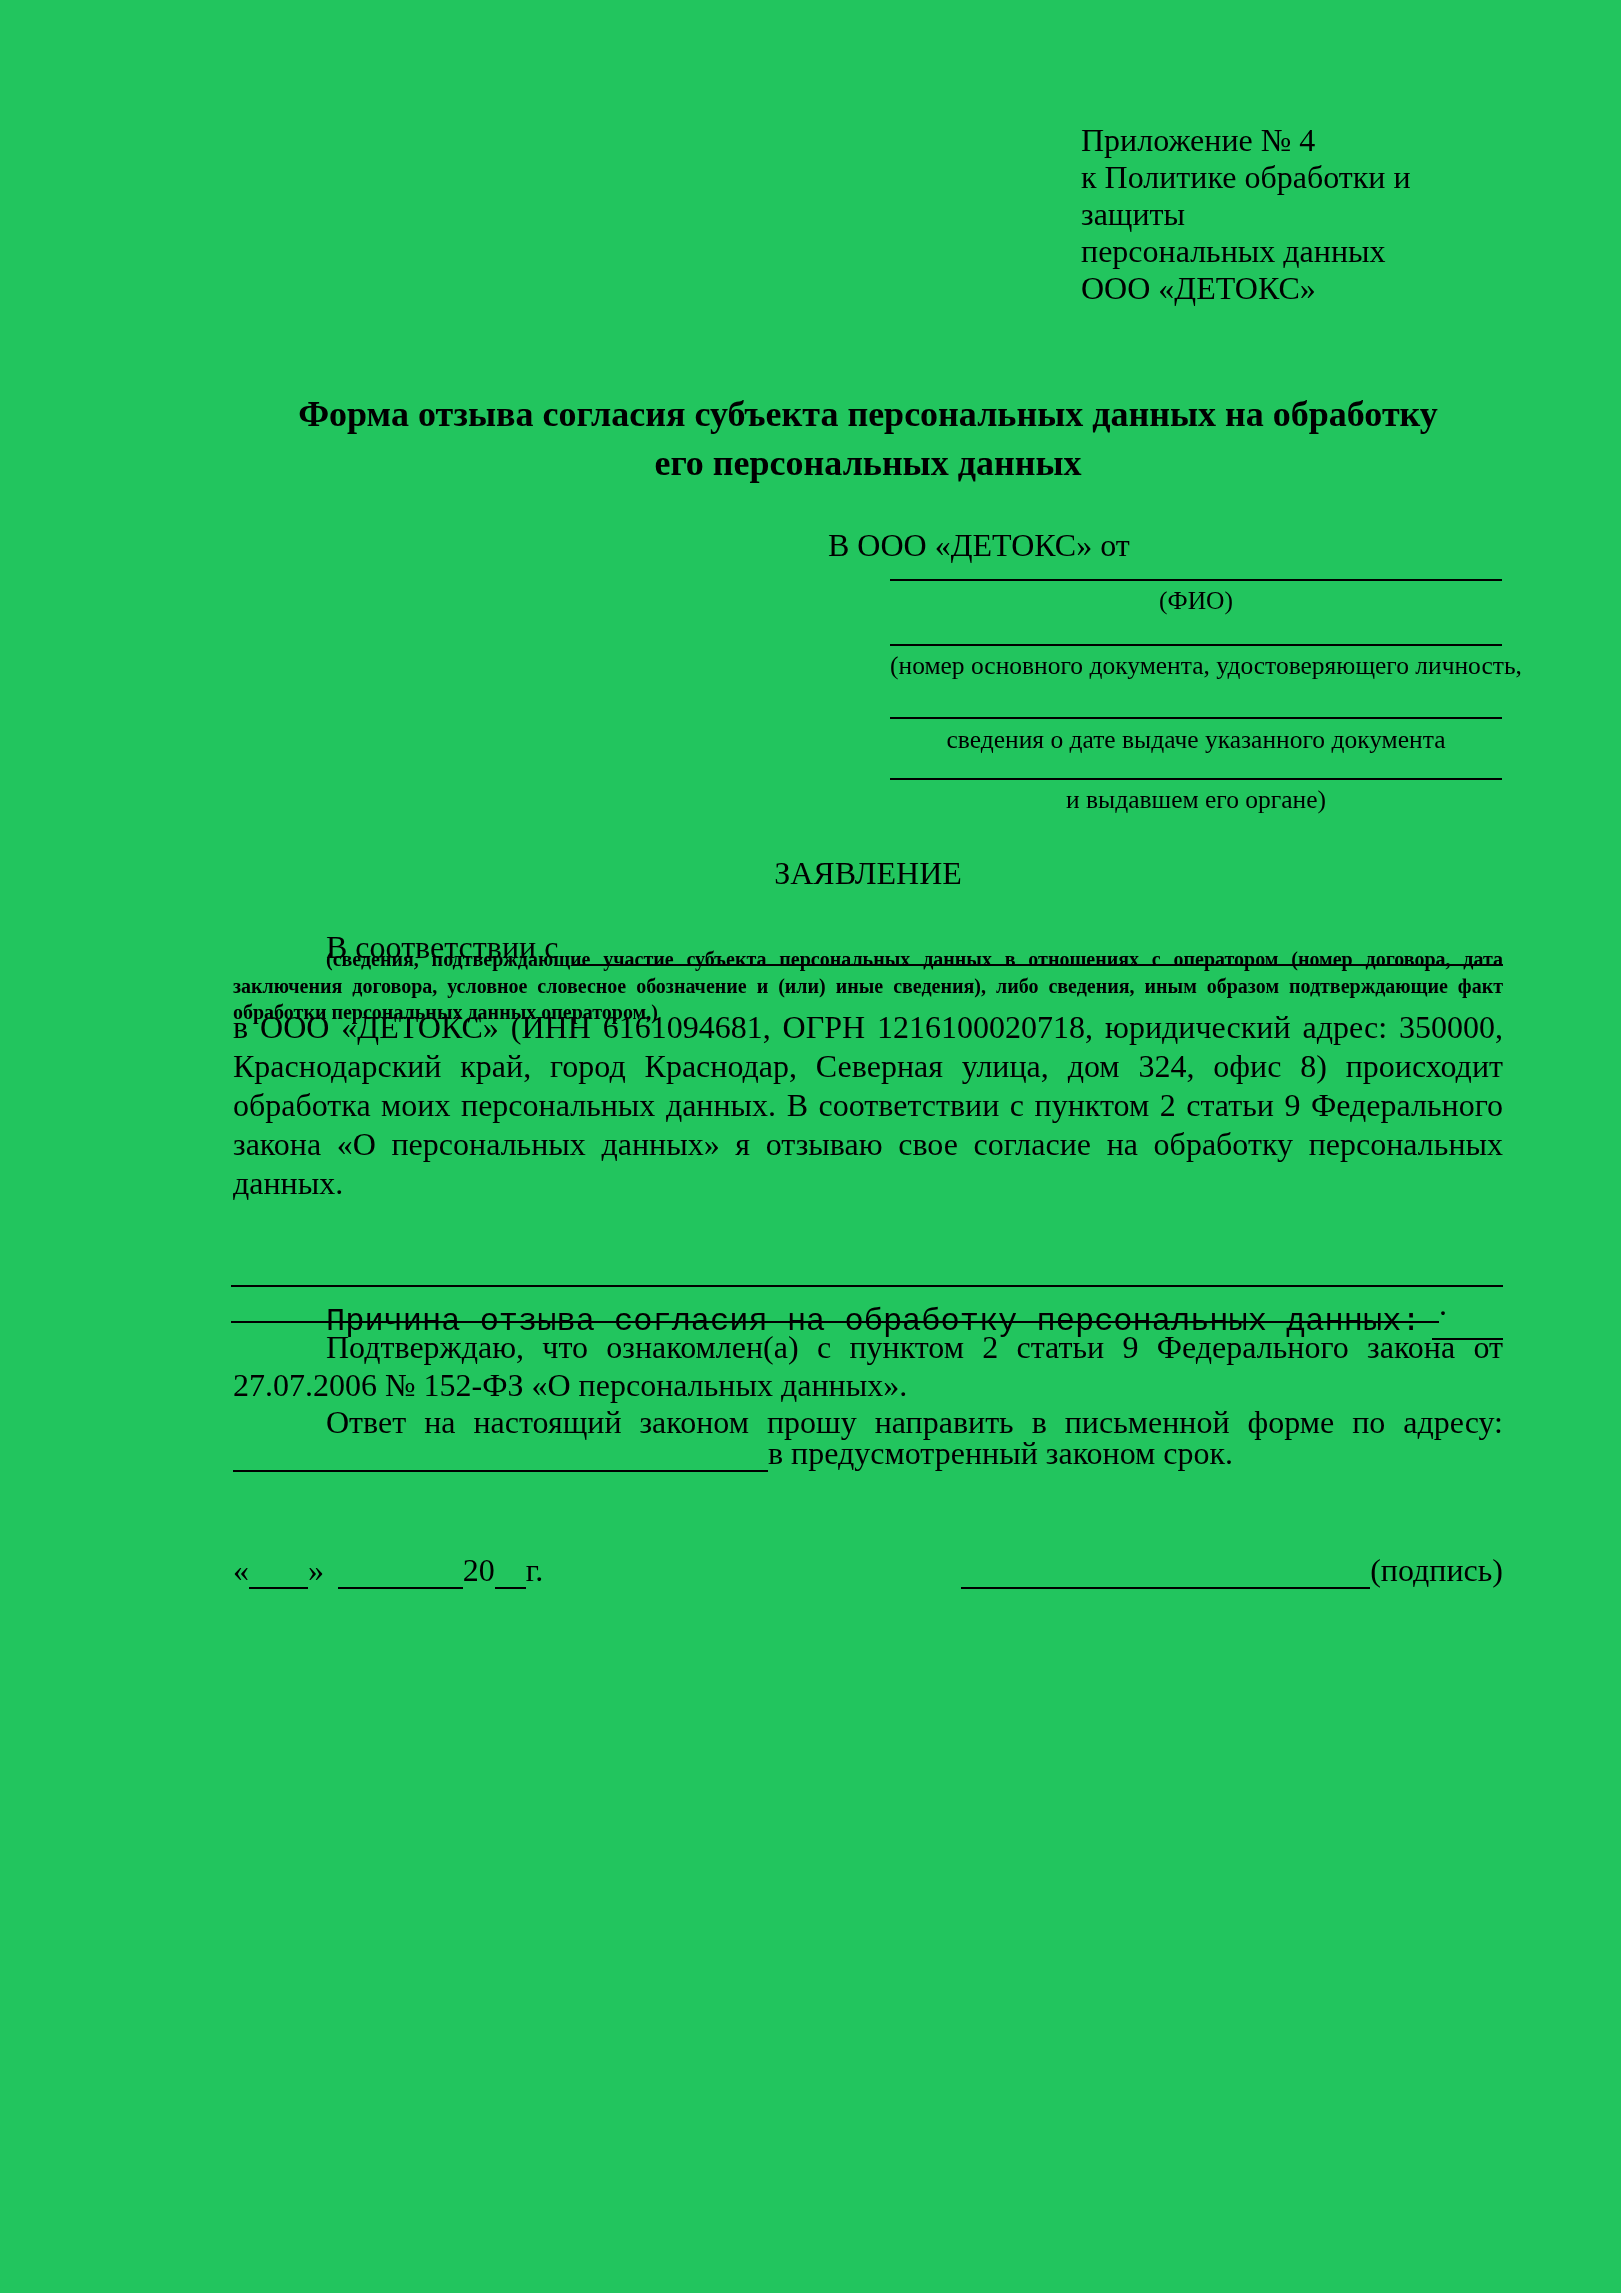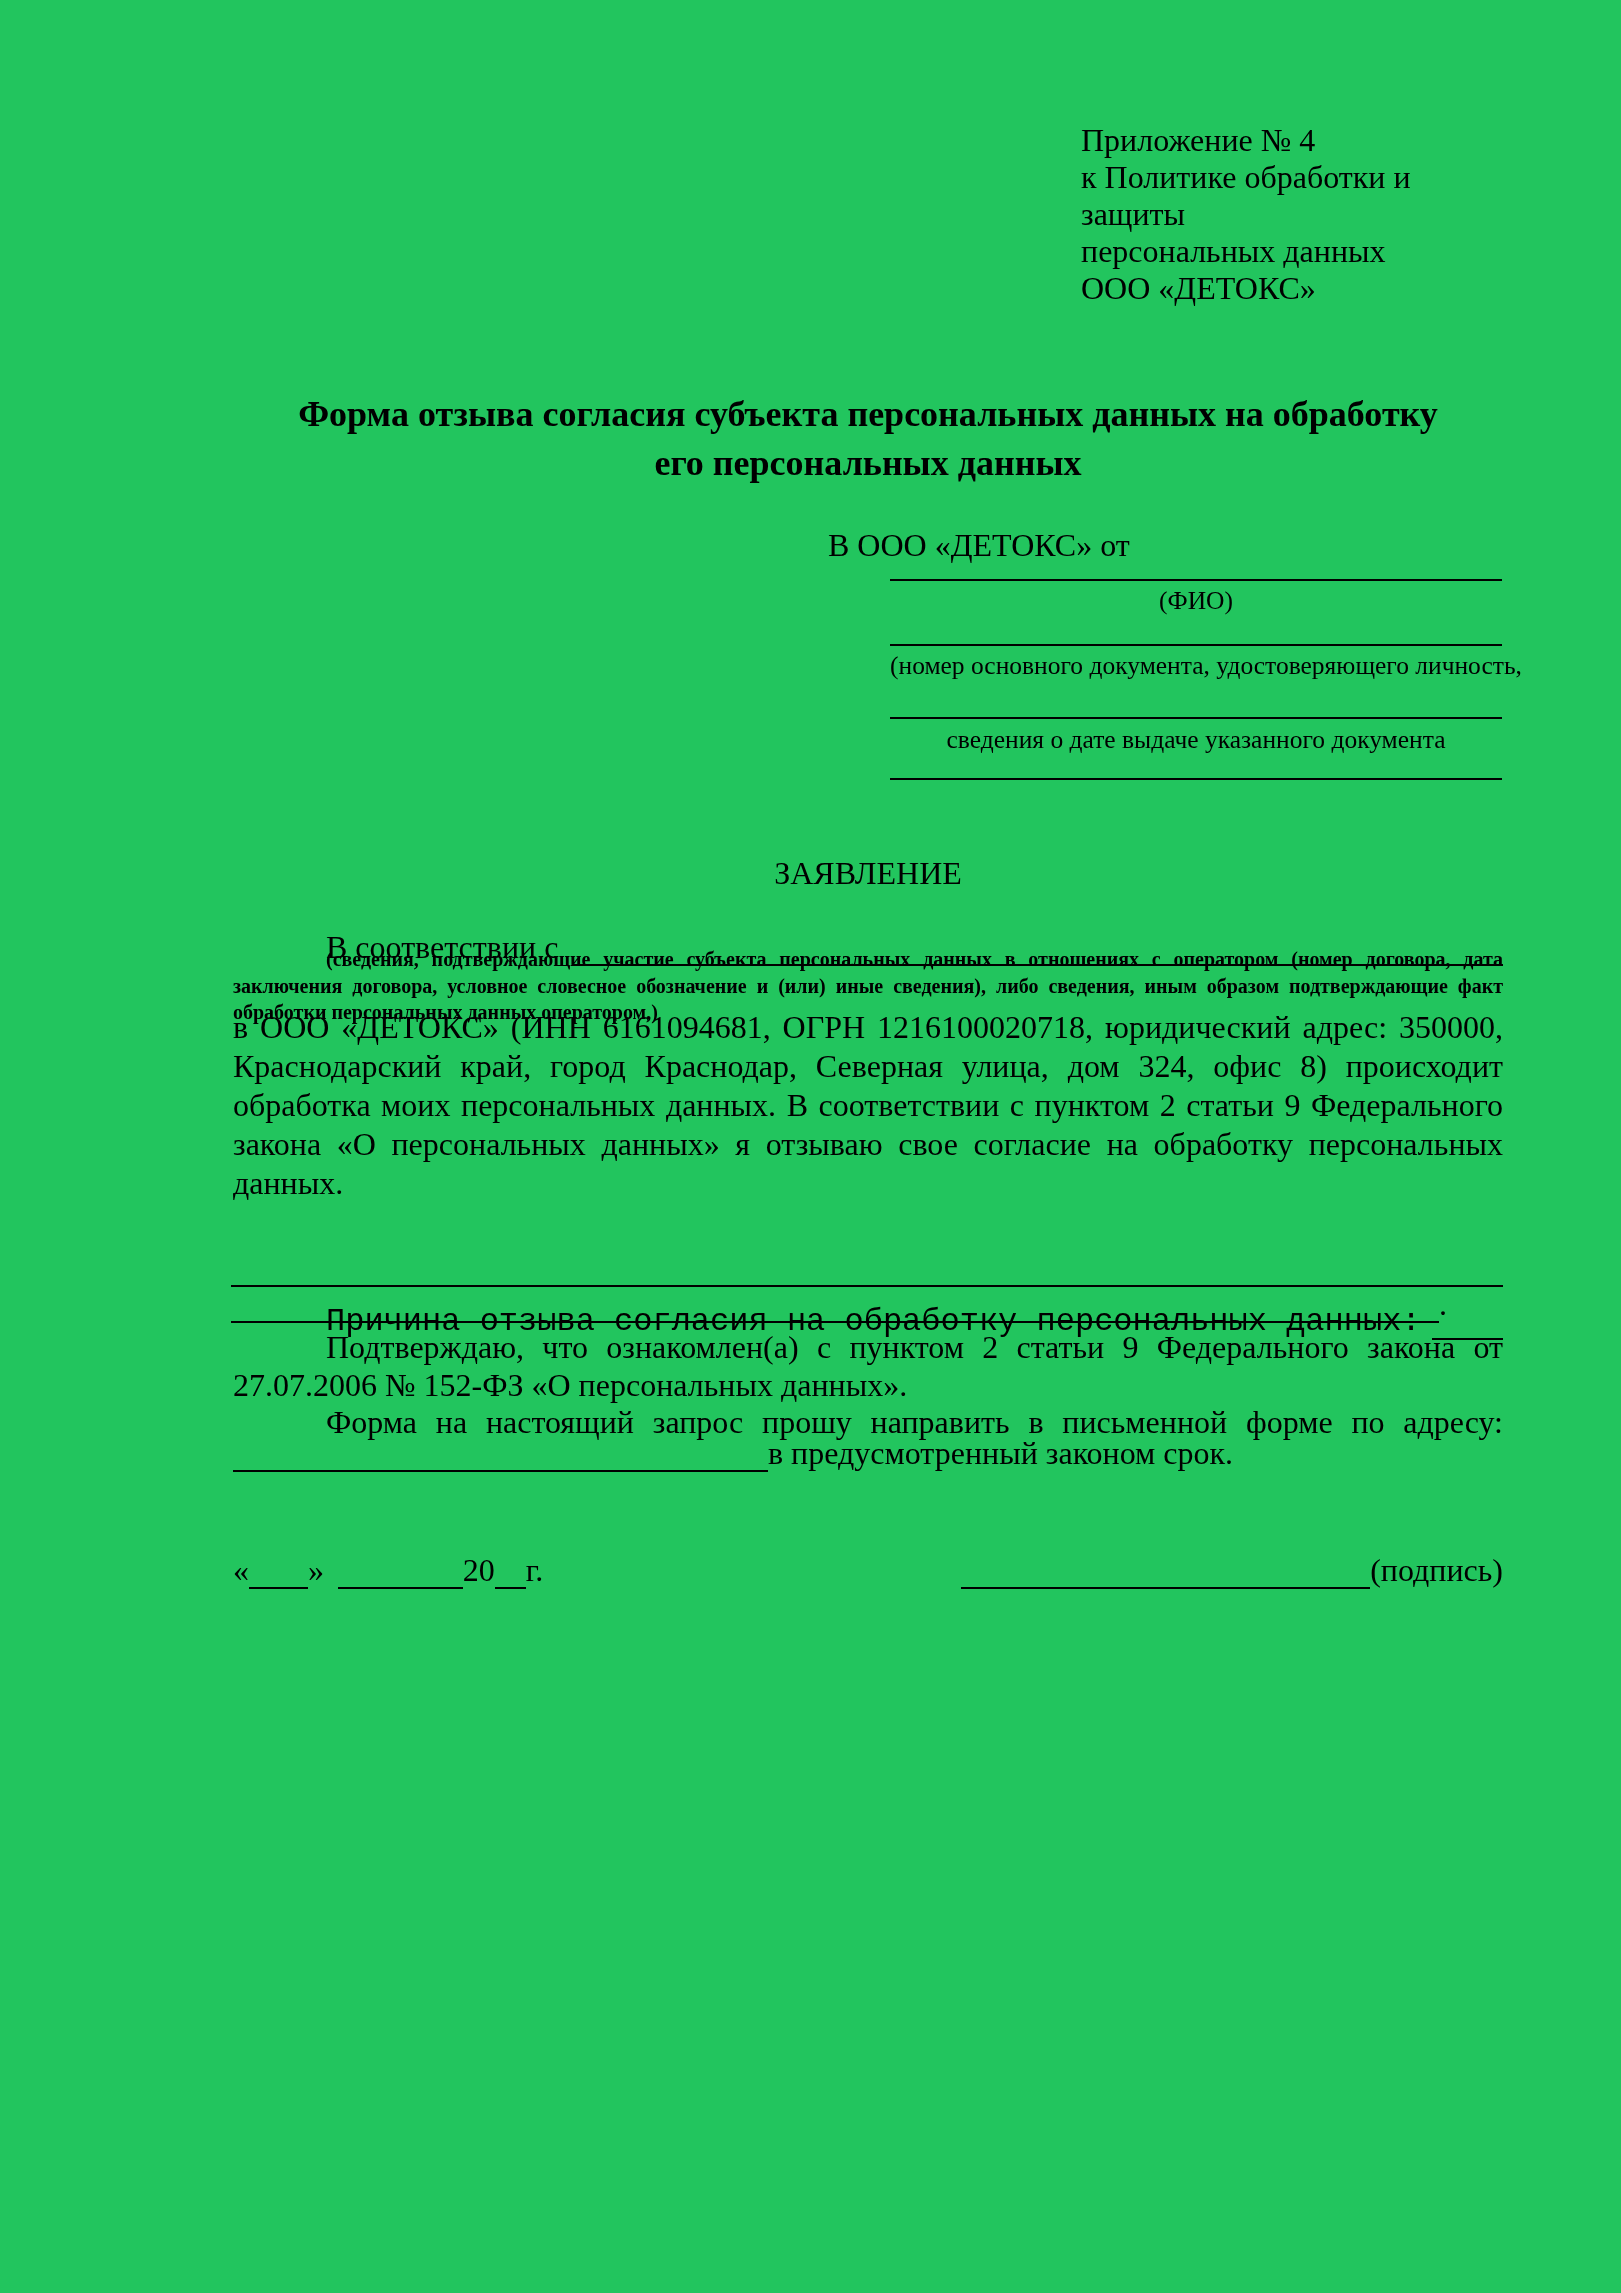--- a/index.html
+++ b/index.html
@@ -77,20 +77,21 @@
   <div class="abs rule" style="top:579px"></div>
   <div class="abs cap" style="top:586px">(ФИО)</div>
 
   <div class="abs rule" style="top:644px"></div>
   <div class="abs cap" style="top:651px">(номер основного документа, удостоверяющего личность,</div>
 
   <div class="abs rule" style="top:717px"></div>
   <div class="abs cap" style="top:725px">сведения о дате выдаче указанного документа</div>
 
   <div class="abs rule" style="top:778px"></div>
+  <div class="abs cap" style="top:785px">и выдавшем его органе)</div>
 
   <div class="abs heading">ЗАЯВЛЕНИЕ</div>
 
   <div class="abs row accord">
     <span class="indent"></span>
     <span class="lbl">В соответствии с</span>
     <span class="indent" style="width:13.7px;flex:0 0 13.7px"></span>
     <span class="fill"></span>
   </div>
 
@@ -107,21 +108,21 @@
 
   <div class="abs ruleA"></div>
 
   <div class="abs ruleBrow">
     <span class="fillB"></span>
     <span>.</span>
   </div>
 
   <div class="abs confirm">Подтверждаю, что ознакомлен(а) с пунктом 2 статьи 9 Федерального закона от 27.07.2006 № 152-ФЗ «О персональных данных».</div>
 
-  <div class="abs reply1">Форма на настоящий запрос прошу направить в письменной форме по адресу:</div>
+  <div class="abs reply1">Ответ на настоящий законом прошу направить в письменной форме по адресу:</div>
 
   <div class="abs reply2">
     <span class="fillC"></span>
     <span>в предусмотренный законом срок.</span>
   </div>
 
   <div class="abs footer">
     <span class="fgroup">
       <span>«</span>
       <span class="blank b-day"></span>

